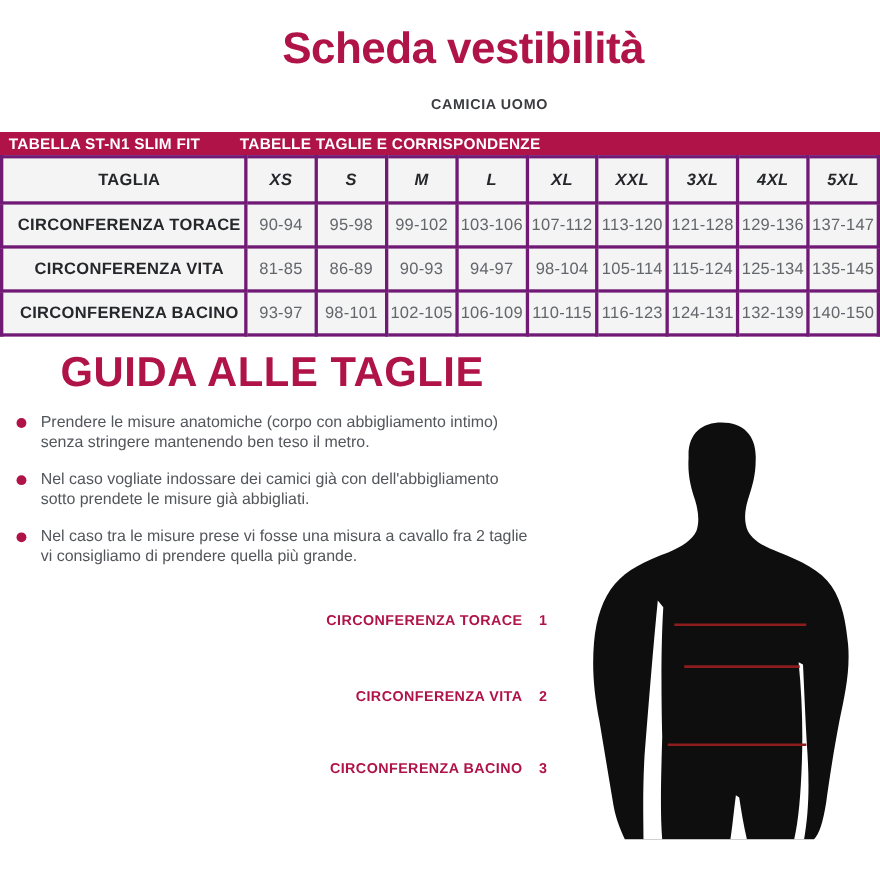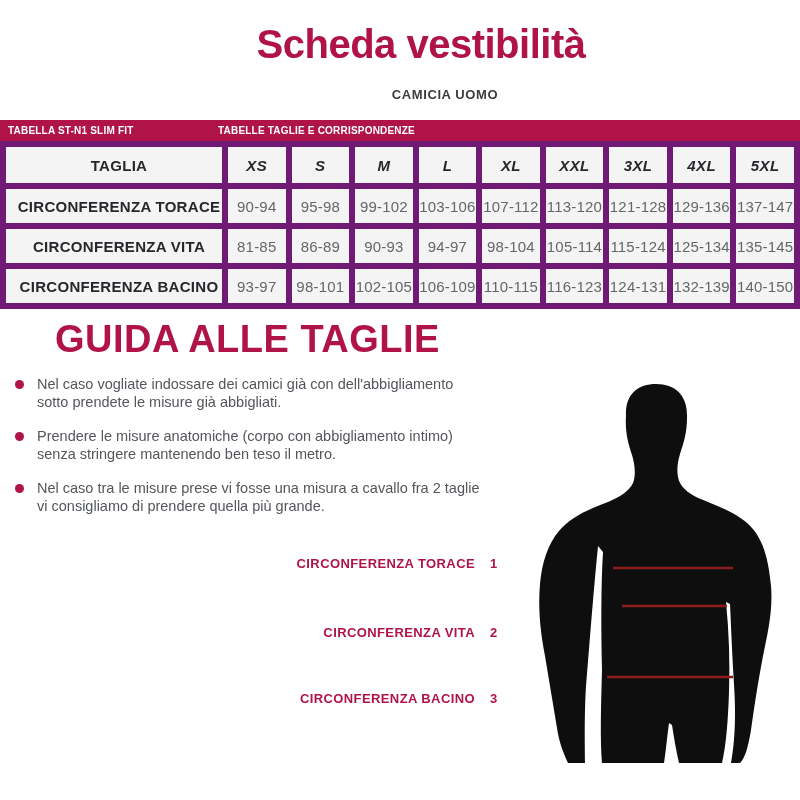--- a/index.html
+++ b/index.html
@@ -20,33 +20,33 @@
     letter-spacing:-0.5px;
   }
   .subtitle{
     position:absolute;top:87px;left:0;right:0;padding-left:90px;
     text-align:center;font-size:13px;font-weight:bold;color:#3b3c40;
     letter-spacing:0.6px;
   }
   
   .band{
     position:absolute;top:120px;left:0;width:800px;height:21px;
-    background:var(--accent);color:#fff;font-size:10px;font-weight:bold;
+    background:var(--accent);color:#fff;font-size:14px;font-weight:bold;
     letter-spacing:0.2px;
   }
   .band .bl{position:absolute;left:8px;top:0;line-height:21px;}
   .band .br{position:absolute;left:218px;top:0;line-height:21px;}
   
   table.sizes{
     position:absolute;top:141px;left:0;width:800px;
     border-collapse:collapse;table-layout:fixed;
     background:#f4f4f4;
   }
   table.sizes td,table.sizes th{
-    border:6px solid #701a75;
+    border:3px solid #701a75;
     font-size:15px;text-align:center;vertical-align:middle;
   }
   table.sizes thead tr{height:42px;}
   table.sizes tbody tr{height:40px;}
   th.corner, td.rowlabel{
     text-align:left;padding-left:10px;font-weight:bold;color:#26272b;
     letter-spacing:0.3px;
   }
   th.sizehead{font-weight:bold;color:#26272b;letter-spacing:0.4px;font-style:italic;}
   td.val{color:#63666b;font-size:14.5px;letter-spacing:0.2px;}
@@ -161,27 +161,27 @@
         <td class="val">140-150</td>
       </tr>
     </tbody>
   </table>
 
   <h2 class="guide-heading">GUIDA ALLE TAGLIE</h2>
 
   <ul class="bullets">
     <li>
       <span class="dot"></span>
-      <span class="btext">Nel caso vogliate indossare dei camici già con dell'abbigliamento
-sotto prendete le misure già abbigliati.</span>
+      <span class="btext">Prendere le misure anatomiche (corpo con abbigliamento intimo)
+senza stringere mantenendo ben teso il metro.</span>
     </li>
     <li>
       <span class="dot"></span>
-      <span class="btext">Prendere le misure anatomiche (corpo con abbigliamento intimo)
-senza stringere mantenendo ben teso il metro.</span>
+      <span class="btext">Nel caso vogliate indossare dei camici già con dell'abbigliamento
+sotto prendete le misure già abbigliati.</span>
     </li>
     <li>
       <span class="dot"></span>
       <span class="btext">Nel caso tra le misure prese vi fosse una misura a cavallo fra 2 taglie
 vi consigliamo di prendere quella più grande.</span>
     </li>
   </ul>
 
   <div class="mrow mrow1">
     <span class="mtext">CIRCONFERENZA TORACE</span>

